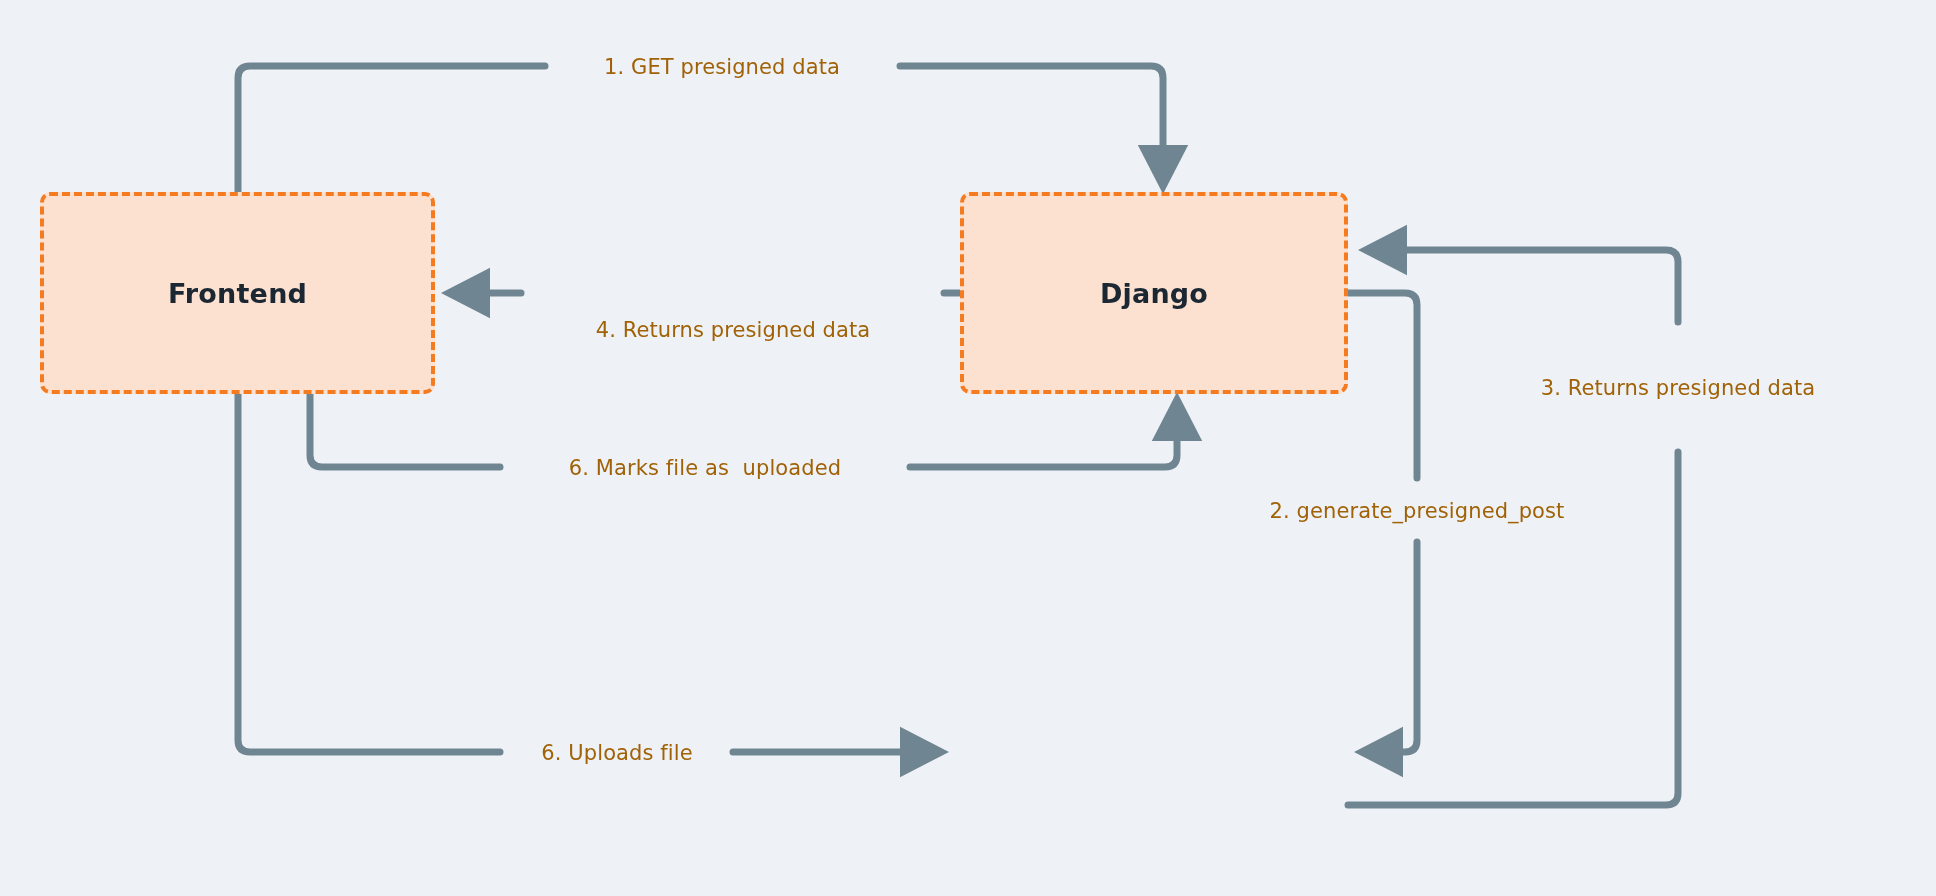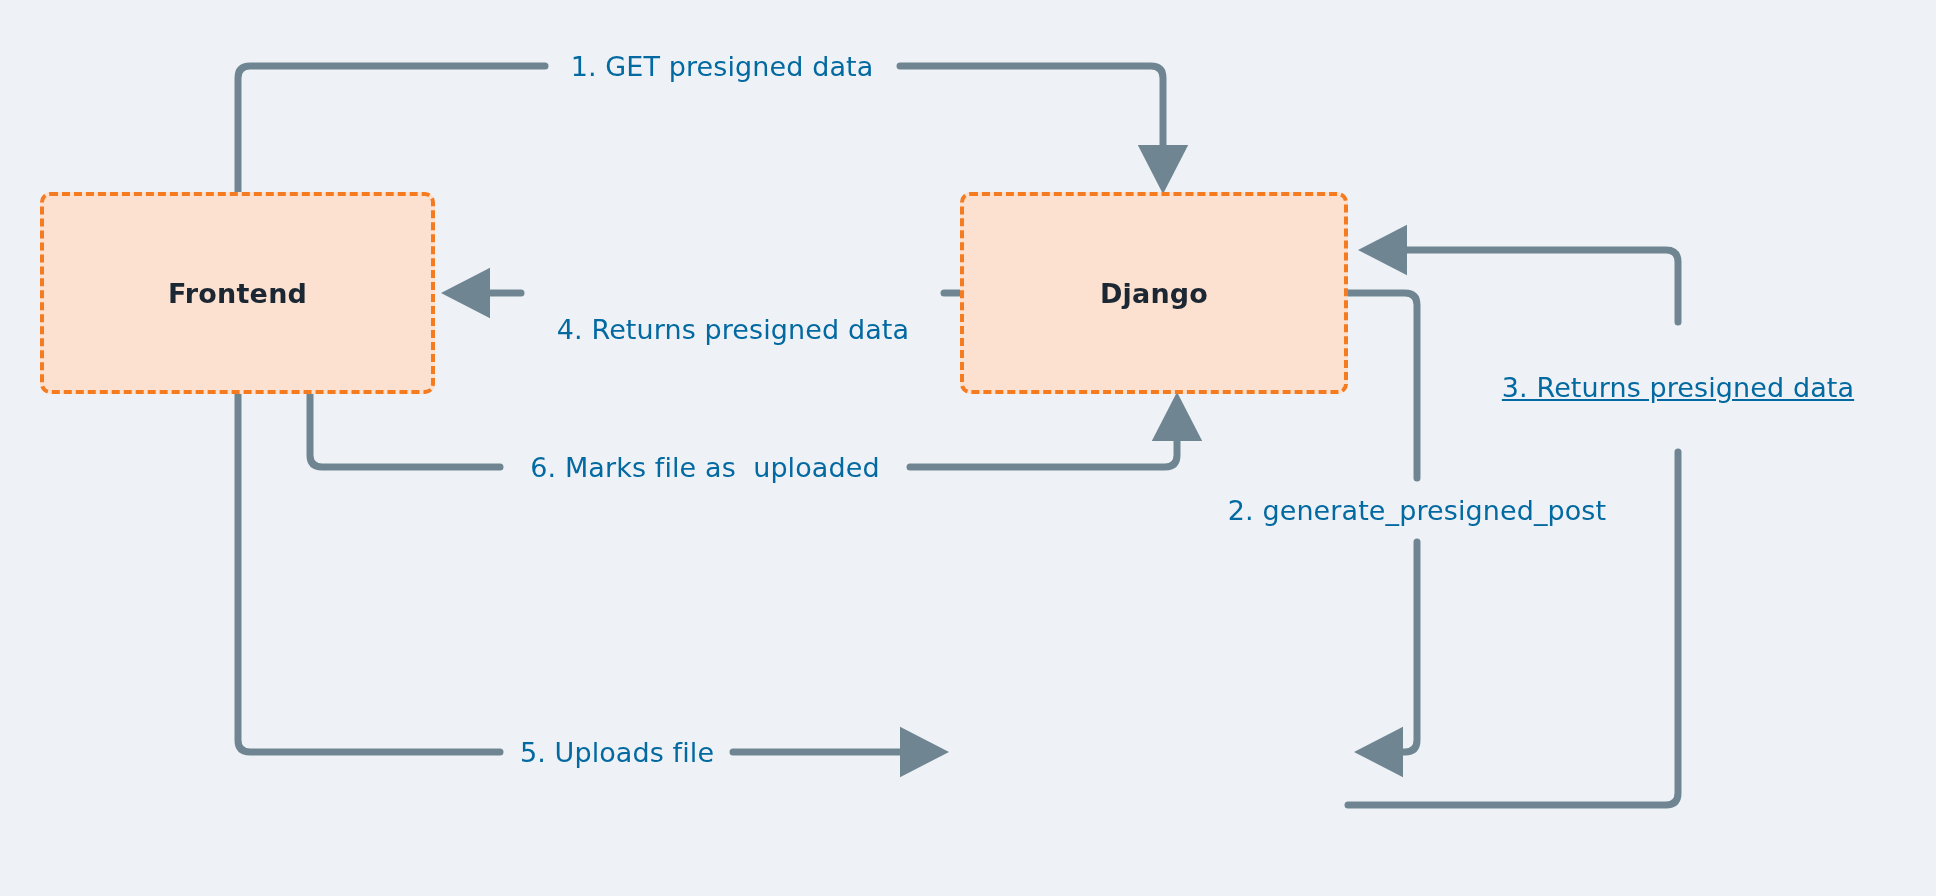--- a/index.html
+++ b/index.html
@@ -21,22 +21,22 @@
     font-weight:bold;
   }
   .node-label{
     font-size:27px;
     color:#1b2733;
     letter-spacing:0.2px;
     white-space:nowrap;
   }
   .edge-label{
     position:absolute;
-    font-size:27px;
-    color:#0369a1;
+    font-size:21px;
+    color:#a16207;
     white-space:pre;
     background:#eef2f6;
     padding:0 9px;
     line-height:34px;
     transform:translate(-50%,-50%);
     letter-spacing:0.1px;
   }
 </style>
 </head>
 <body>
@@ -78,21 +78,21 @@
 
   <div class="node" style="left:960px;top:192px;width:388px;height:202px;align-items:center;">
     <span class="node-label">Django</span>
   </div>
 
 
   <div class="edge-label" style="left:722px;top:67px;">1. GET presigned data</div>
 
   <div class="edge-label" style="left:1417px;top:511px;">2. generate_presigned_post</div>
 
-  <div class="edge-label" style="left:1678px;top:388px;text-decoration:underline;">3. Returns presigned data</div>
+  <div class="edge-label" style="left:1678px;top:388px;">3. Returns presigned data</div>
 
   <div class="edge-label" style="left:733px;top:294px;margin-top:36px;">4. Returns presigned data</div>
 
-  <div class="edge-label" style="left:617px;top:753px;">5. Uploads file</div>
+  <div class="edge-label" style="left:617px;top:753px;">6. Uploads file</div>
 
   <div class="edge-label" style="left:705px;top:468px;">6. Marks file as  uploaded</div>
 
 </div>
 
 </body></html>

